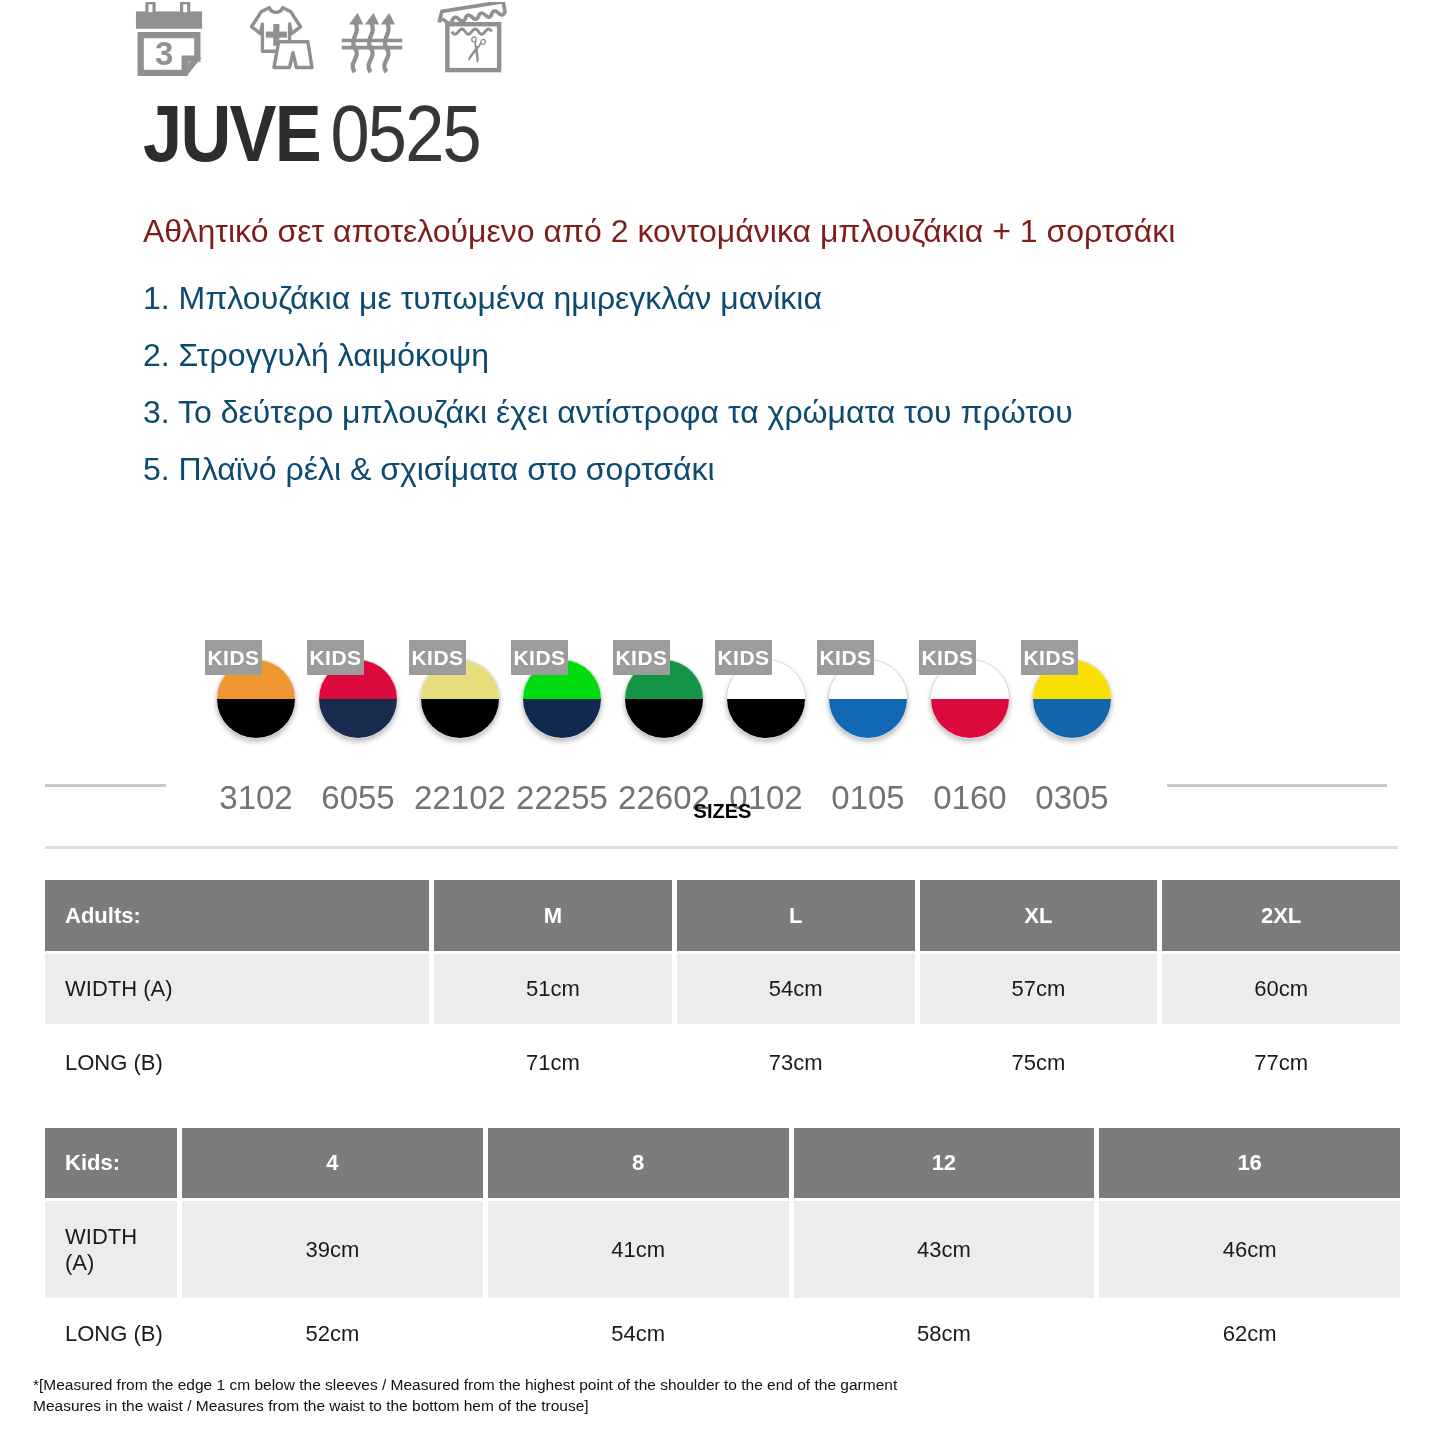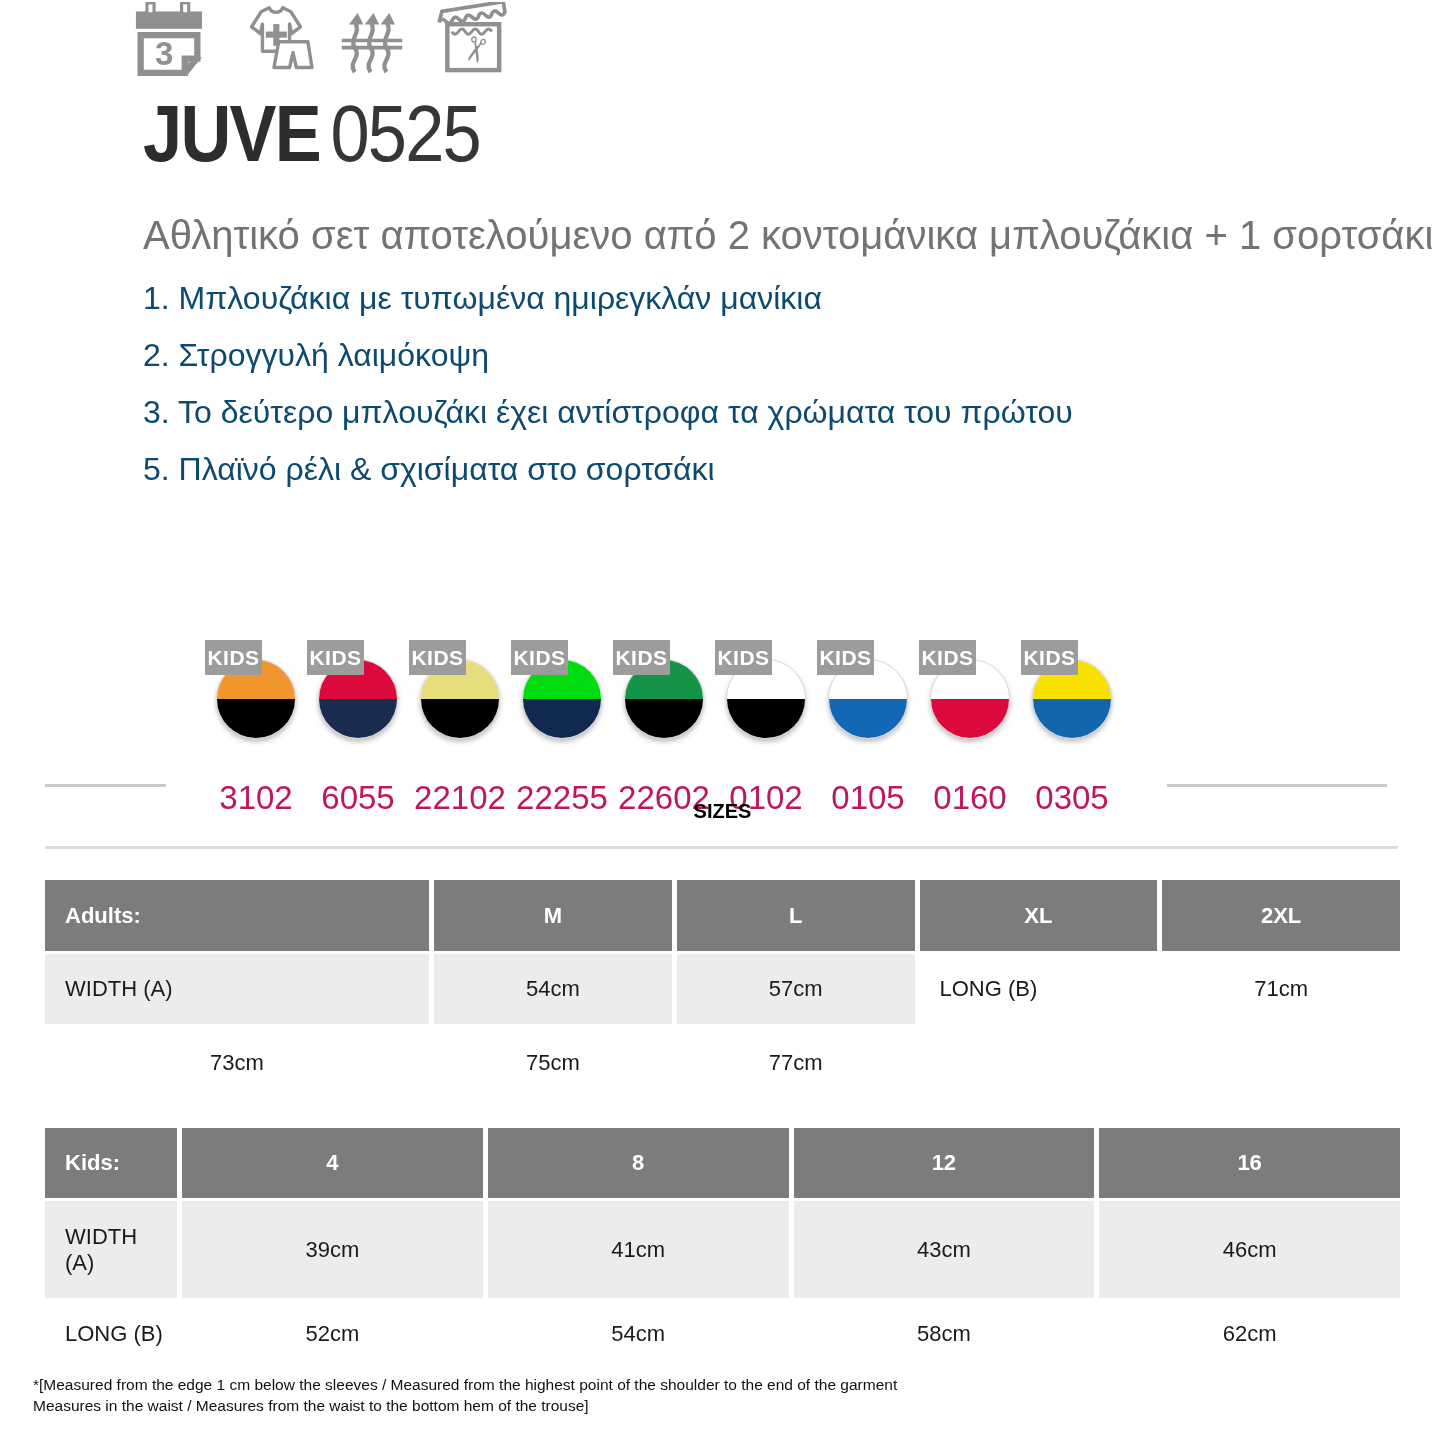--- a/index.html
+++ b/index.html
@@ -14,41 +14,41 @@
   .icon svg { display:block; }
 
   
   .title { position:absolute; top:88px; left:143px; white-space:nowrap;
            font-size:80px; letter-spacing:-2px; color:#2d2d2d;
            transform:scaleX(0.88); transform-origin:left top; }
   .title .t-bold { font-weight:bold; }
   .title .t-light { font-weight:normal; color:#363636; margin-left:12px; }
 
   
-  .description { position:absolute; top:213px; left:143px; font-size:40px;
-                 color:#737373; white-space:nowrap; }
+  .description { position:absolute; top:213px; left:143px; font-size:32px;
+                 color:#7f1d1d; white-space:nowrap; }
   .features { position:absolute; top:270px; left:143px; font-size:32px;
               color:#0c4a6e; line-height:57px; }
   .features div { white-space:nowrap; }
 
   
   .swatches { position:absolute; top:600px; left:205px; display:flex;margin-top:40px; }
   .swatch { position:relative; width:102px; height:185px; }
   .circle { position:absolute; top:19px; left:11px; width:80px; height:80px;
             border-radius:50%; overflow:hidden; border:1px solid #d6d6d6;
             box-shadow:0 3px 5px rgba(0,0,0,0.25); background:#fff; }
   .half { position:absolute; left:0; width:100%; height:50%; }
   .half.top { top:0; }
   .half.bottom { bottom:0; }
   .kids-badge { position:absolute; top:0; left:0; width:57px; height:35px;
                 background:#9c9c9c; color:#ffffff; font-weight:bold;
                 font-size:21px; letter-spacing:0.5px; z-index:2;
                 display:flex; align-items:center; justify-content:center; }
   .code { position:absolute; top:139px; left:50%; transform:translateX(-50%);
-          font-size:33px; color:#be185d; white-space:nowrap; }
+          font-size:33px; color:#737373; white-space:nowrap; }
 
   
   .seg-left  { position:absolute; top:784px; left:45px;  width:121px; height:3px; background:#c9c9c9; }
   .seg-right { position:absolute; top:784px; left:1167px; width:220px; height:3px; background:#c9c9c9; }
   .sizes-title { position:absolute; top:800px; left:45px; width:1355px;
                  text-align:center; font-size:20px; font-weight:bold; color:#000; }
   .full-line { position:absolute; top:846px; left:45px; width:1353px; height:3px; background:#dcdcdc; }
 
   
   .size-table { position:absolute; left:45px; width:1355px; display:grid;
@@ -226,22 +226,24 @@
 <div class="full-line"></div>
 
 <div class="size-table adults">
   <div class="cell head lbl">Adults:</div>
   <div class="cell head">M</div>
   <div class="cell head">L</div>
   <div class="cell head">XL</div>
   <div class="cell head">2XL</div>
 
   <div class="cell light lbl">WIDTH (A)</div>
+  <div class="cell light">51cm</div>
   <div class="cell light">54cm</div>
   <div class="cell light">57cm</div>
+  <div class="cell light">60cm</div>
 
   <div class="cell white lbl">LONG (B)</div>
   <div class="cell white">71cm</div>
   <div class="cell white">73cm</div>
   <div class="cell white">75cm</div>
   <div class="cell white">77cm</div>
 </div>
 
 <div class="size-table kids">
   <div class="cell head lbl">Kids:</div>

